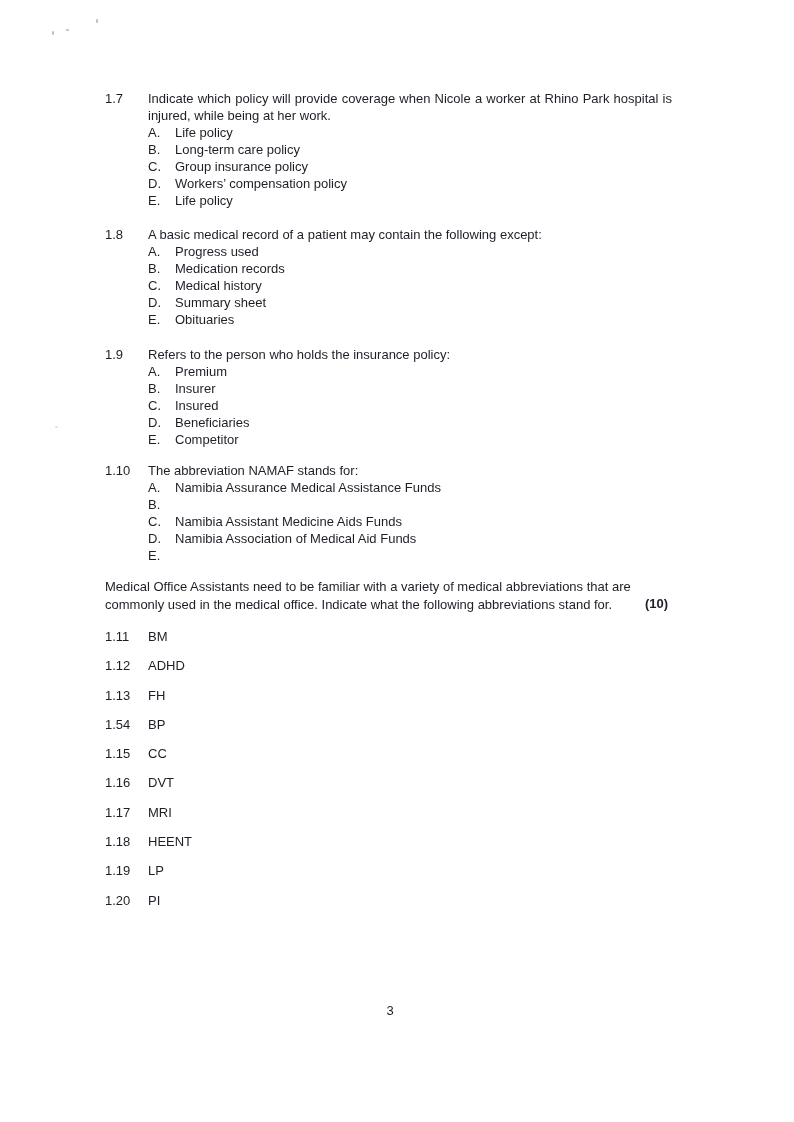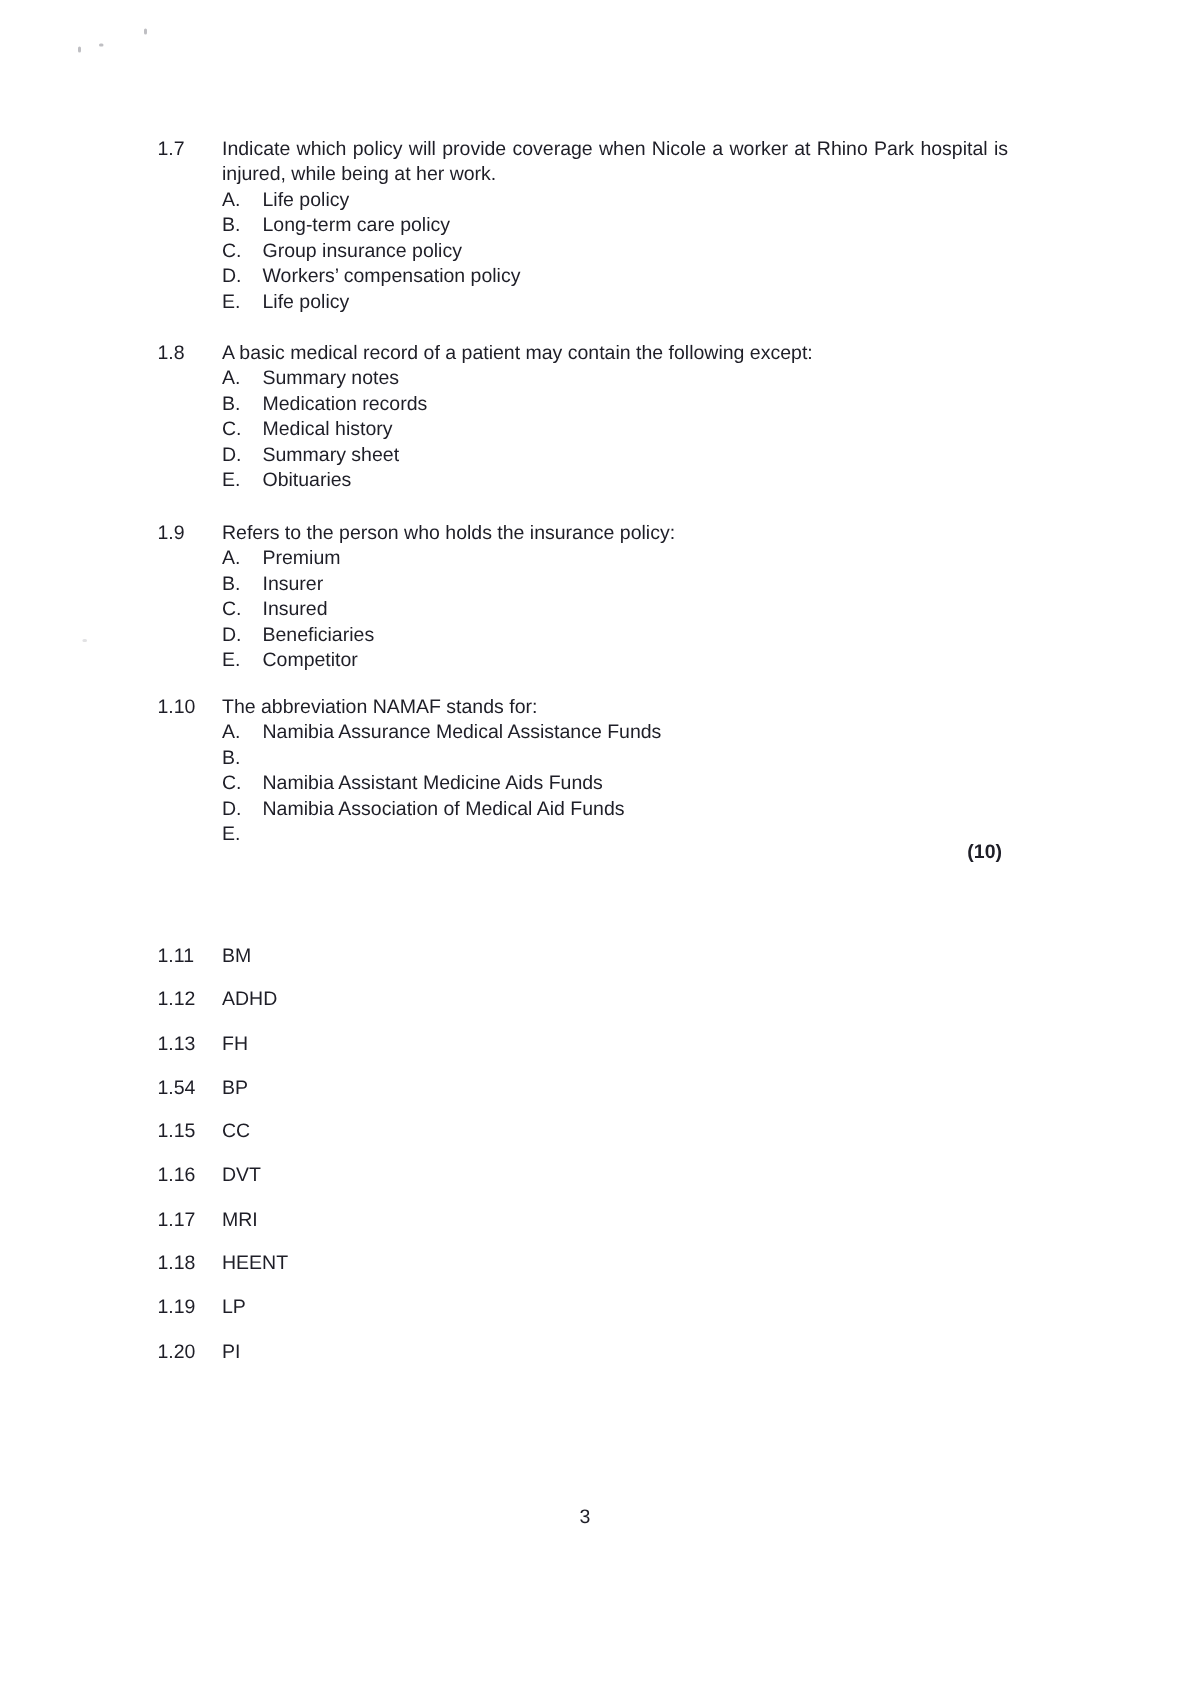--- a/index.html
+++ b/index.html
@@ -80,21 +80,21 @@
     </div>
   </section>
 
   <section class="question q-18">
     <span class="q-num">1.8</span>
     <div class="q-body">
       <div class="q-text">A basic medical record of a patient may contain the following except:</div>
       <div class="options">
         <div class="option">
           <span class="opt-letter">A.</span>
-          <span class="opt-text">Summary notes</span>
+          <span class="opt-text">Progress used</span>
         </div>
         <div class="option">
           <span class="opt-letter">B.</span>
           <span class="opt-text">Medication records</span>
         </div>
         <div class="option">
           <span class="opt-letter">C.</span>
           <span class="opt-text">Medical history</span>
         </div>
         <div class="option">
@@ -159,20 +159,21 @@
           <span class="opt-text">Namibia Association of Medical Aid Funds</span>
         </div>
         <div class="option">
           <span class="opt-letter">E.</span>
         </div>
       </div>
     </div>
   </section>
 
   <section class="instruction">
+    <span>Medical Office Assistants need to be familiar with a variety of medical abbreviations that are commonly used in the medical office. Indicate what the following abbreviations stand for.</span>
     <span class="marks">(10)</span>
   </section>
 
   <section class="abbr-list">
     <div class="abbr-item">
       <span class="abbr-num">1.11</span>
       <span class="abbr-text">BM</span>
     </div>
     <div class="abbr-item">
       <span class="abbr-num">1.12</span>

